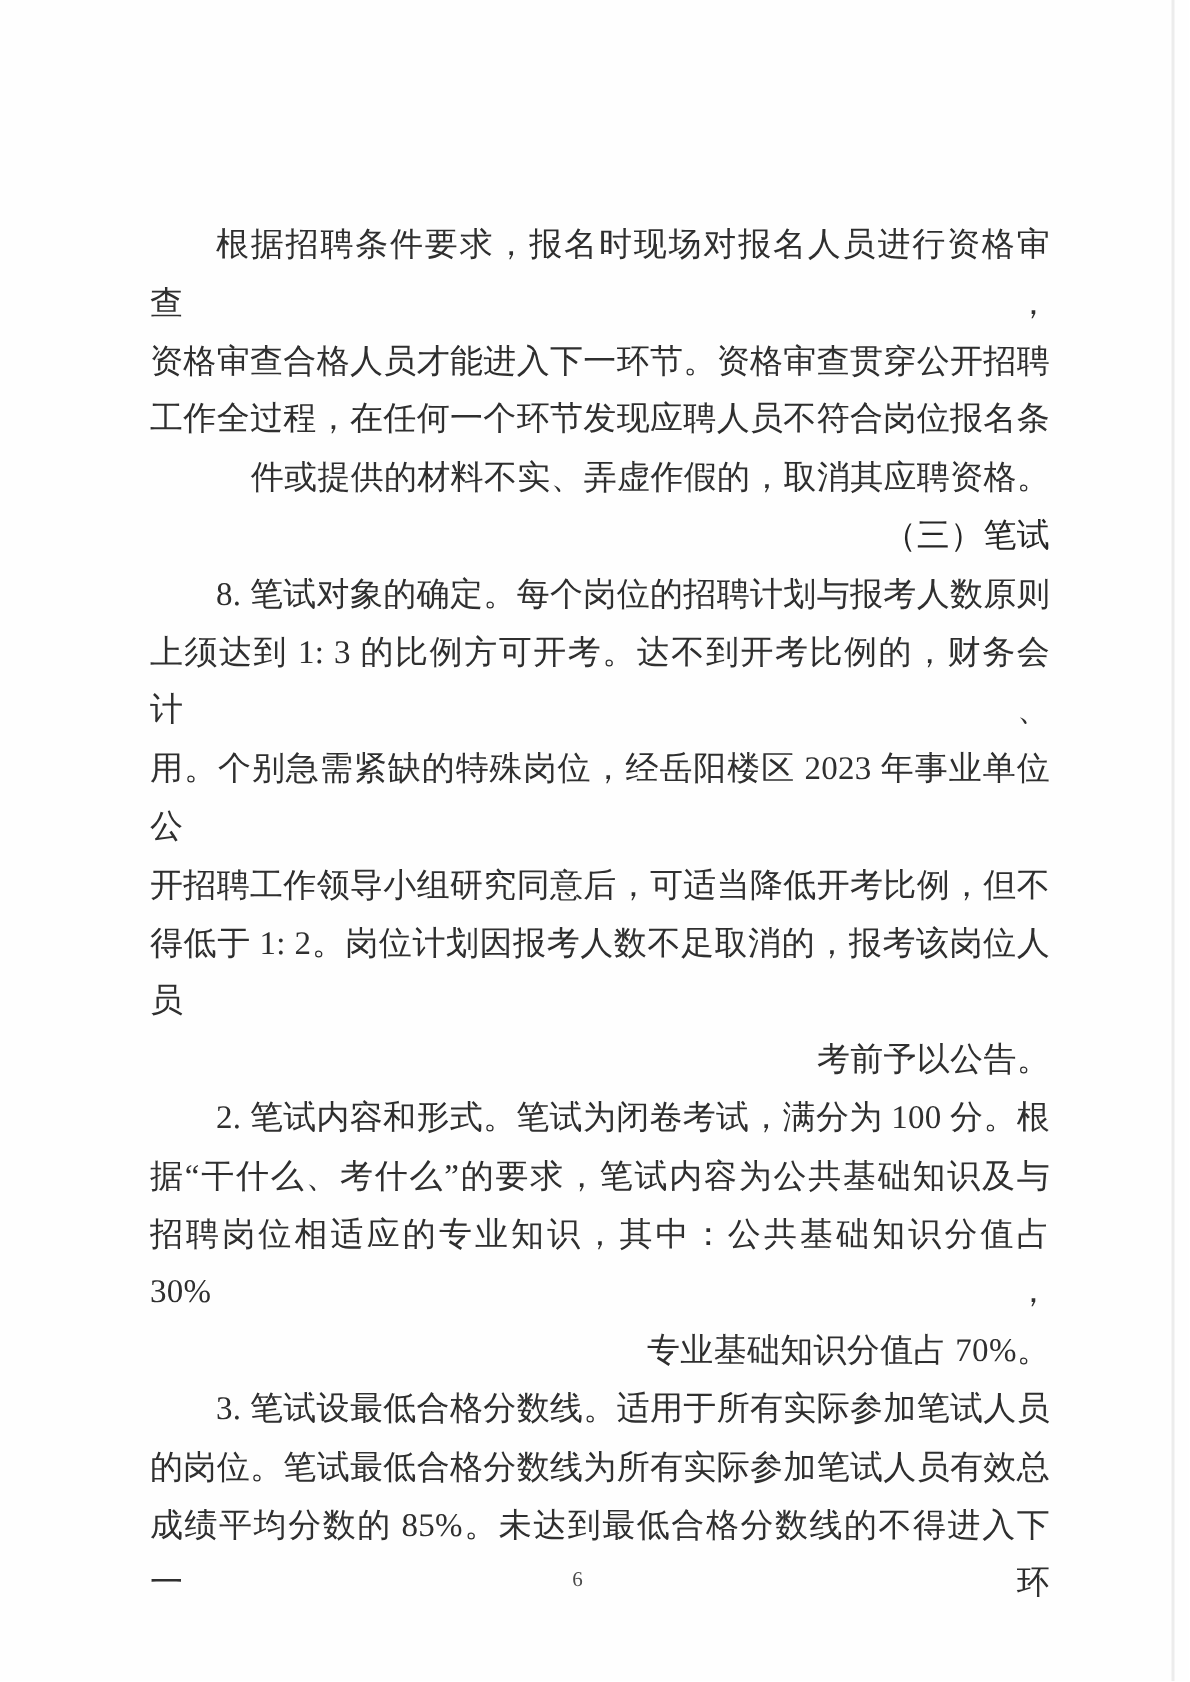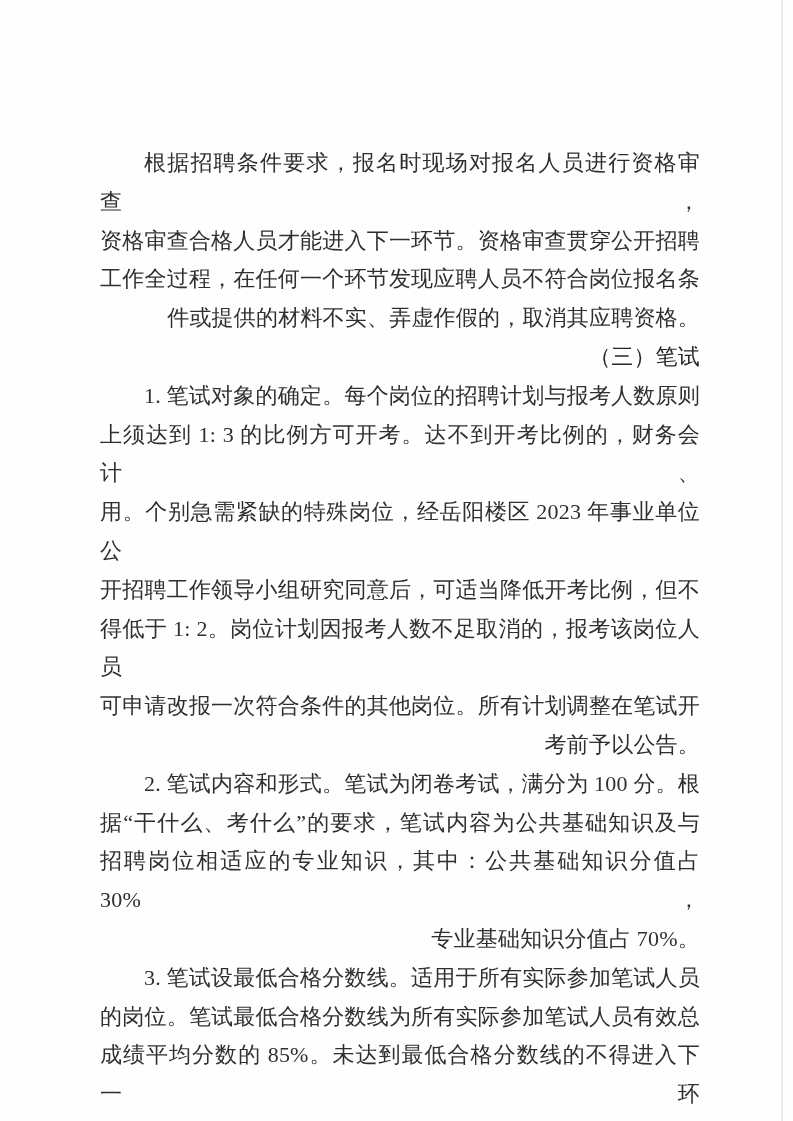--- a/index.html
+++ b/index.html
@@ -67,26 +67,25 @@
 <div class="sheet">
 
   <div class="text-block">
     <div class="line indent fill">根据招聘条件要求，报名时现场对报名人员进行资格审查，</div>
     <div class="line fill">资格审查合格人员才能进入下一环节。资格审查贯穿公开招聘</div>
     <div class="line fill">工作全过程，在任何一个环节发现应聘人员不符合岗位报名条</div>
     <div class="line">件或提供的材料不实、弄虚作假的，取消其应聘资格。</div>
 
     <div class="line indent heading">（三）笔试</div>
 
-    <div class="line indent fill">1. 笔试对象的确定。每个岗位的招聘计划与报考人数原则</div>
+    <div class="line indent fill">8. 笔试对象的确定。每个岗位的招聘计划与报考人数原则</div>
     <div class="line fill">上须达到 1: 3 的比例方可开考。达不到开考比例的，财务会计、</div>
     <div class="line fill">用。个别急需紧缺的特殊岗位，经岳阳楼区 2023 年事业单位公</div>
     <div class="line fill">开招聘工作领导小组研究同意后，可适当降低开考比例，但不</div>
     <div class="line fill">得低于 1: 2。岗位计划因报考人数不足取消的，报考该岗位人员</div>
-    <div class="line fill">可申请改报一次符合条件的其他岗位。所有计划调整在笔试开</div>
     <div class="line">考前予以公告。</div>
 
     <div class="line indent fill">2. 笔试内容和形式。笔试为闭卷考试，满分为 100 分。根</div>
     <div class="line fill">据“干什么、考什么”的要求，笔试内容为公共基础知识及与</div>
     <div class="line fill">招聘岗位相适应的专业知识，其中：公共基础知识分值占 30%，</div>
     <div class="line">专业基础知识分值占 70%。</div>
 
     <div class="line indent fill">3. 笔试设最低合格分数线。适用于所有实际参加笔试人员</div>
     <div class="line fill">的岗位。笔试最低合格分数线为所有实际参加笔试人员有效总</div>
     <div class="line fill">成绩平均分数的 85%。未达到最低合格分数线的不得进入下一环</div>

